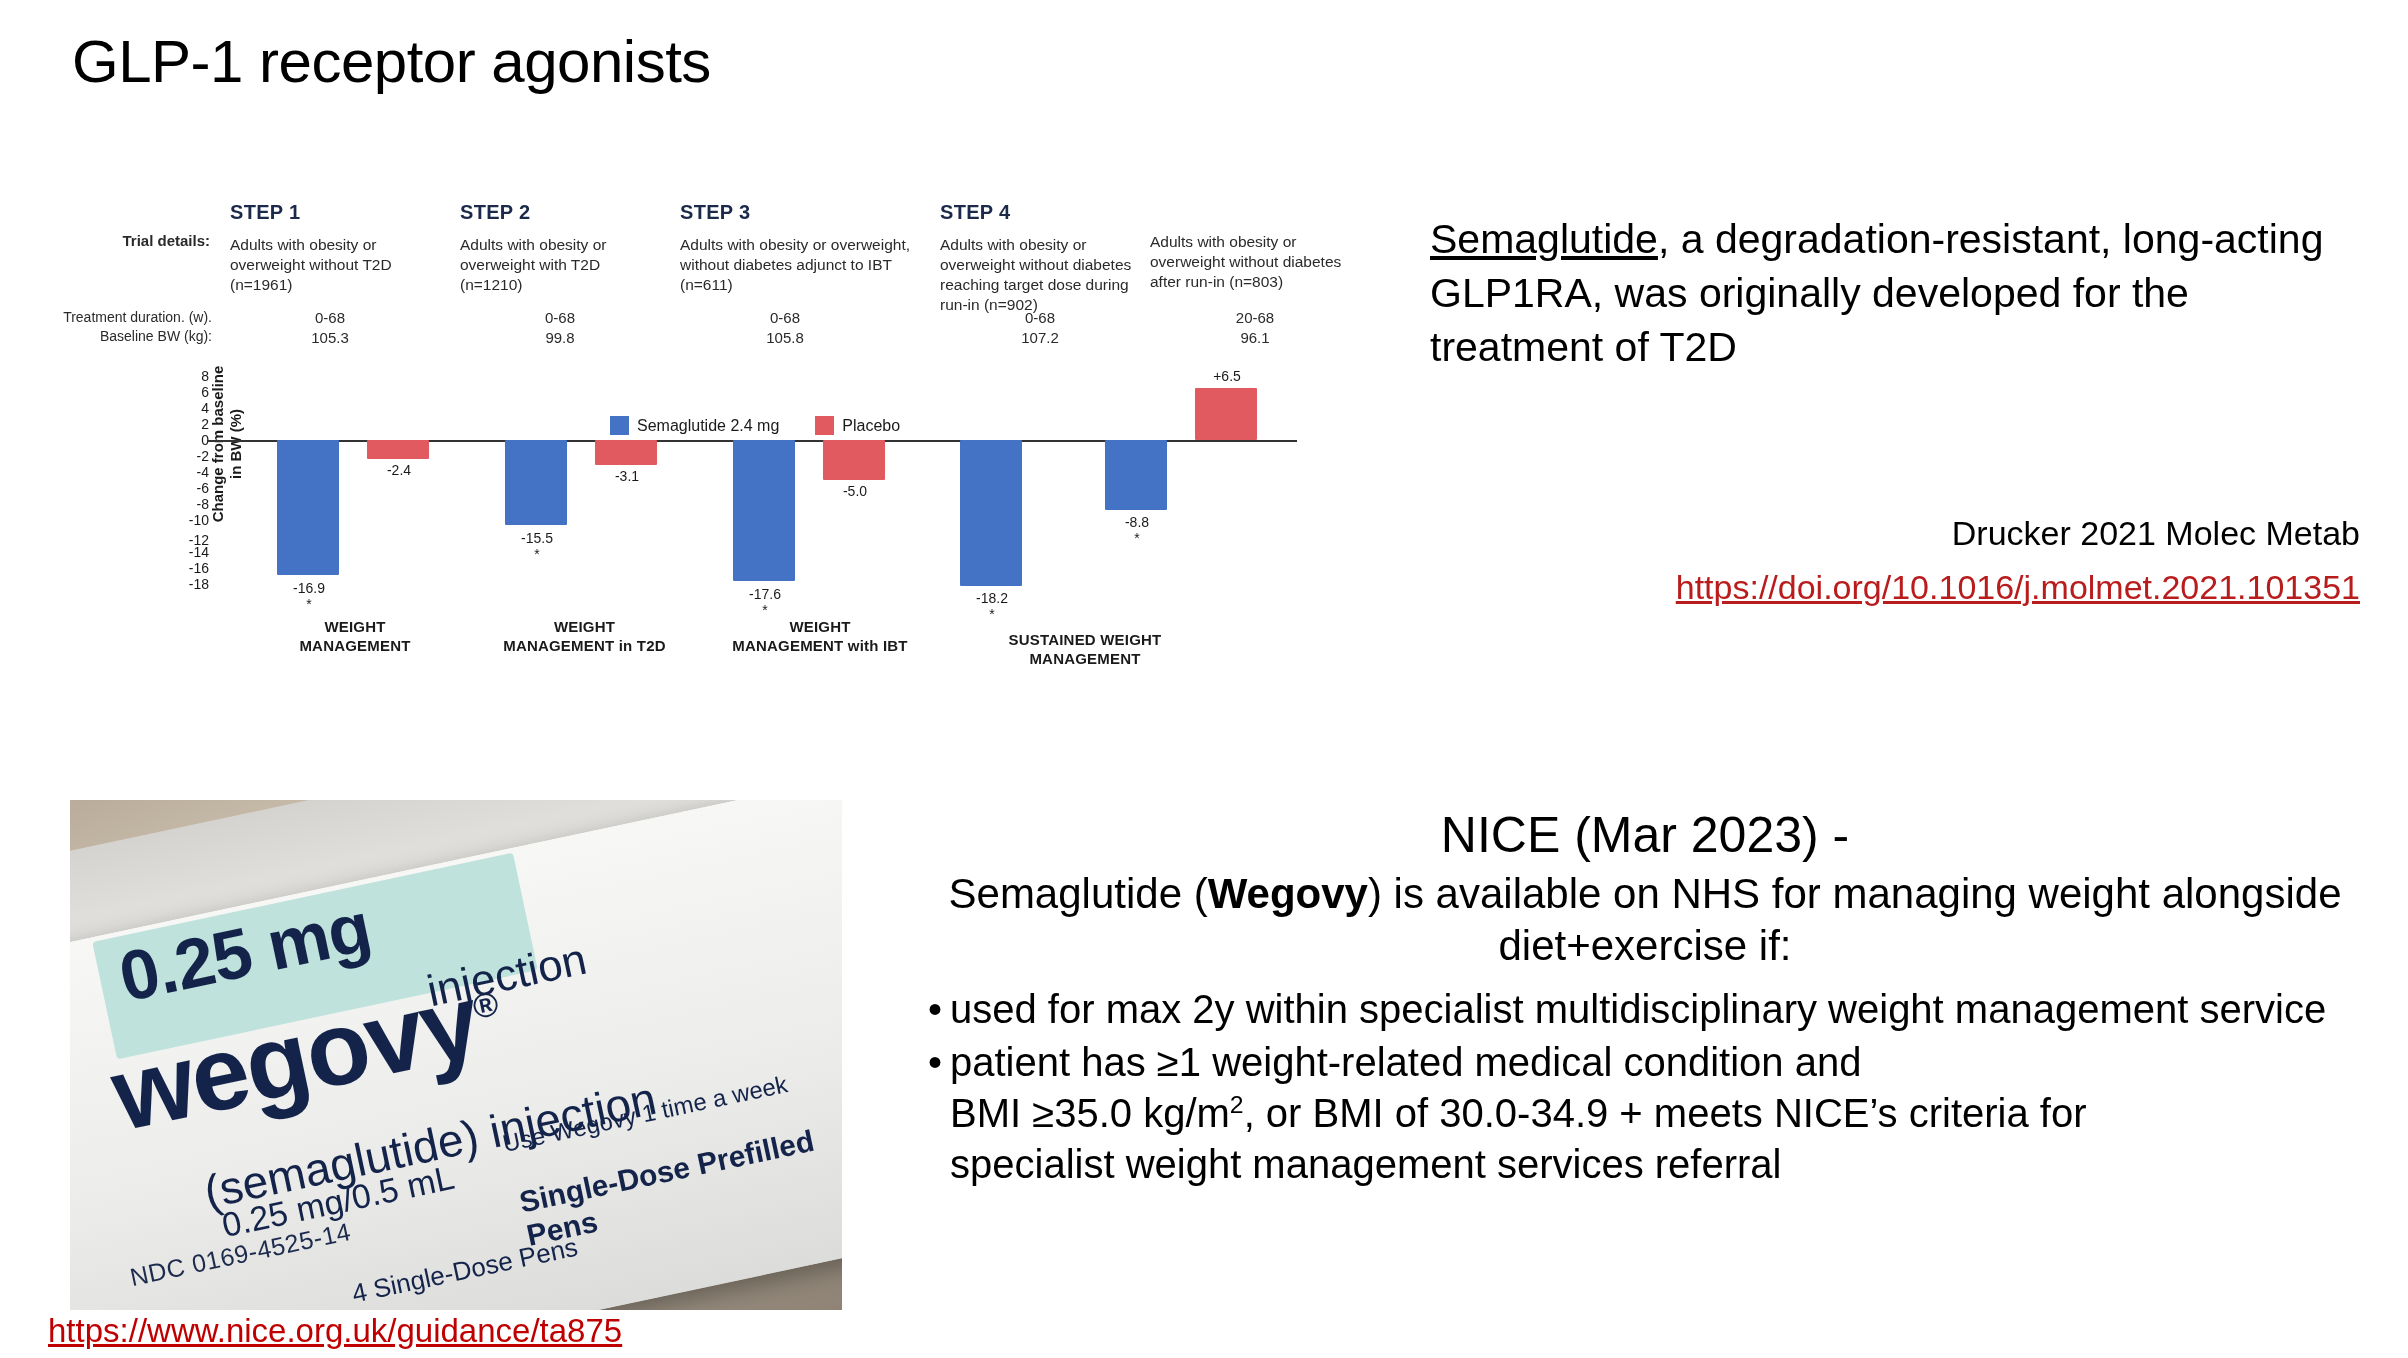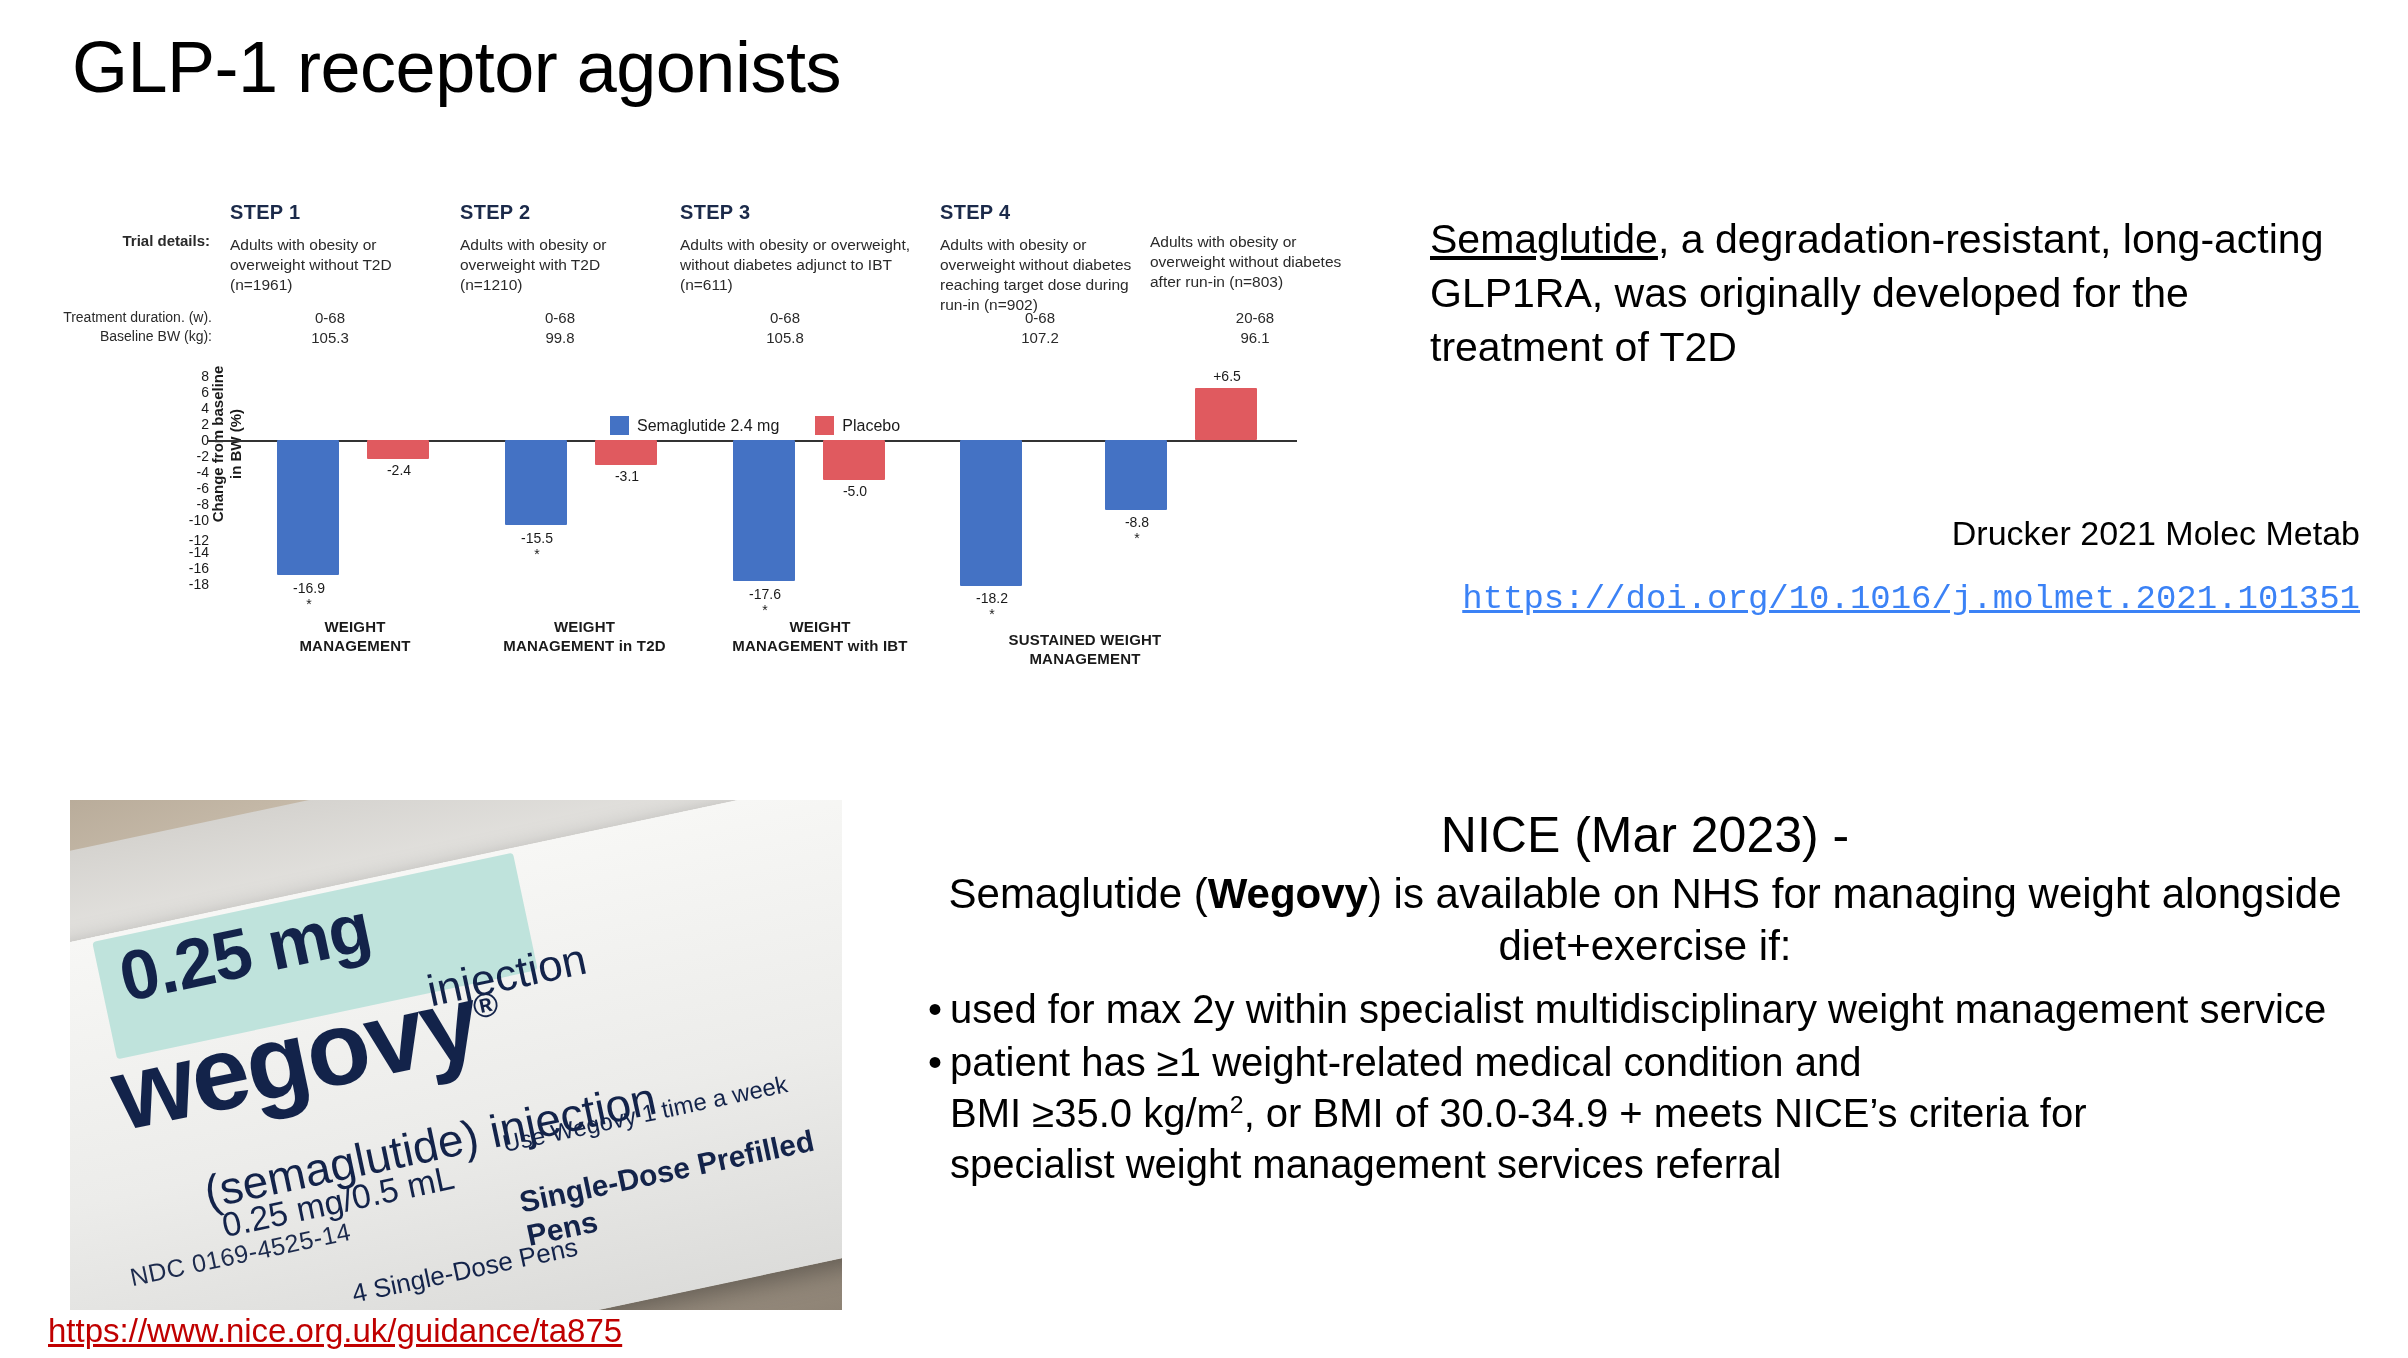--- a/index.html
+++ b/index.html
@@ -14,21 +14,21 @@
     font-family: "Liberation Sans", sans-serif;
     color: #000000;
     overflow: hidden;
   }
 
   
   .slide-title {
     position: absolute;
     left: 72px;
     top: 30px;
-    font-size: 72px;
+    font-size: 60px;
     line-height: 1.05;
     font-weight: 400;
     letter-spacing: -0.5px;
     color: #000;
     white-space: nowrap;
   }
 
   
   .figure {
     position: absolute;
@@ -189,27 +189,26 @@
     position: absolute;
     left: 1430px;
     top: 510px;
     width: 930px;
     text-align: right;
     font-size: 34px;
     line-height: 1.4;
     color: #000;
   }
   .citation a.link {
-    color: #3b82f6;
+    color: #b91c1c;
     text-decoration: underline;
     display: block;
-    margin-top: 18px;
+    margin-top: 6px;
     font-size: 34px;
     word-break: break-all;
-    font-family: Liberation Mono, monospace;
   }
 
   
   .photo {
     position: absolute;
     left: 70px;
     top: 800px;
     width: 772px;
     height: 510px;
     overflow: hidden;

